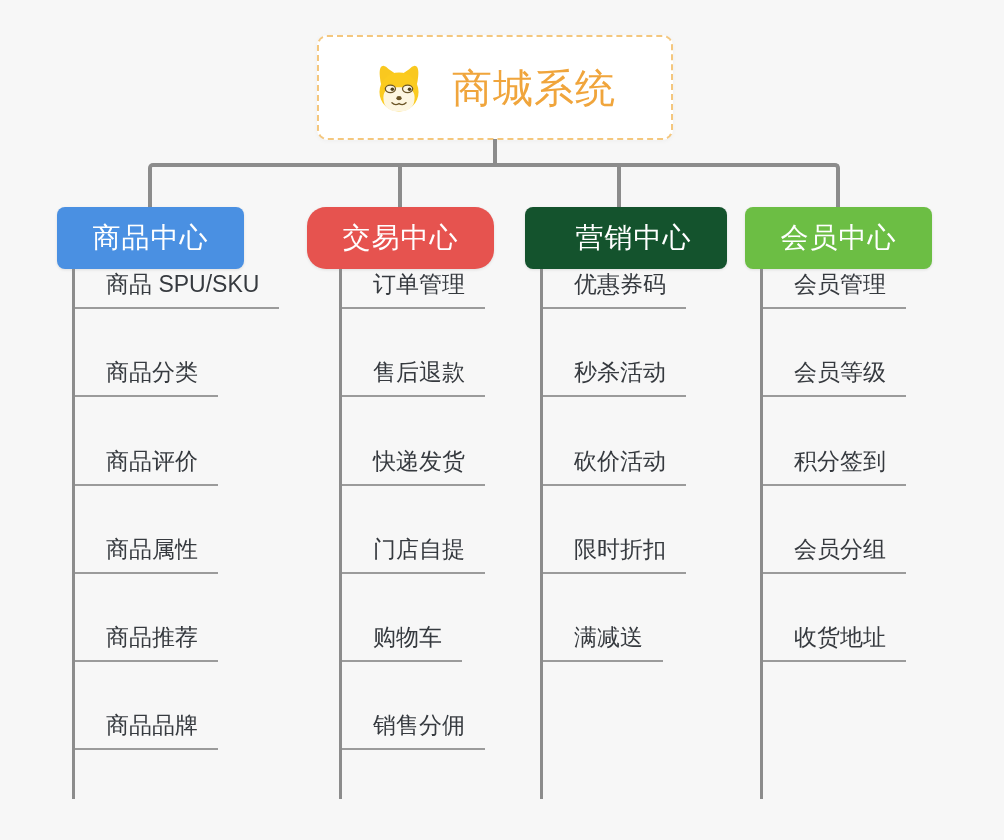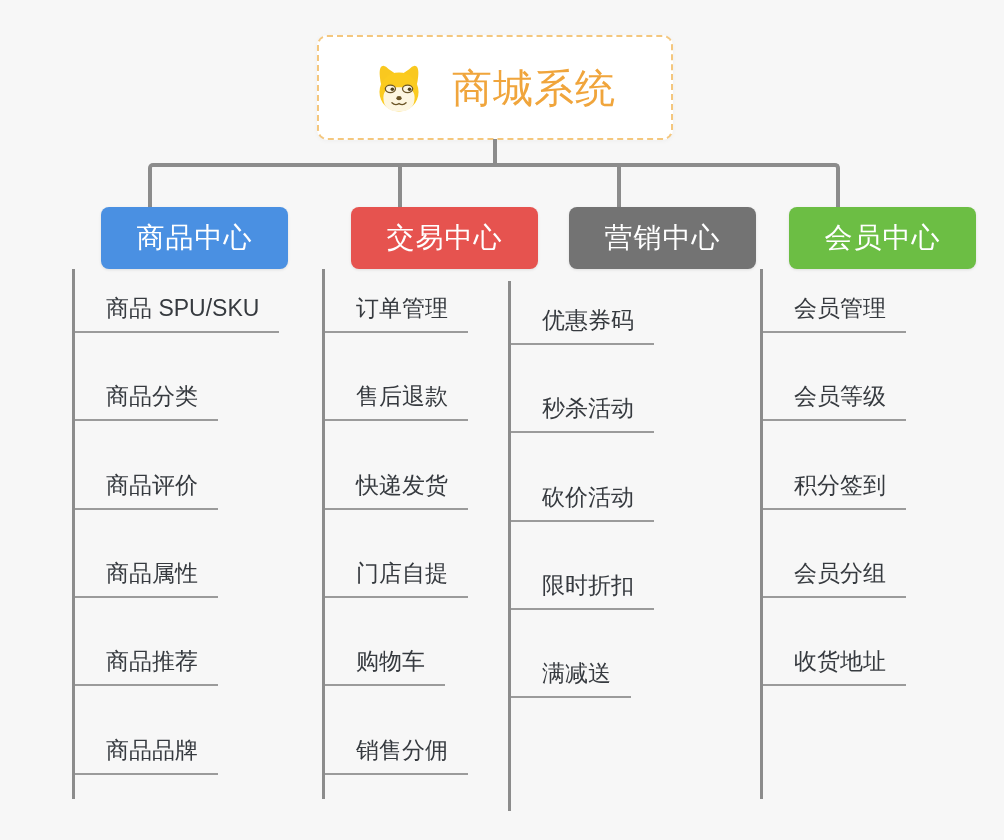--- a/index.html
+++ b/index.html
@@ -43,32 +43,31 @@
   .drop-3{left:617px;}
 
   
   .branch{
     top:207px;width:187px;height:62px;
     border-radius:8px;
     color:#FFFFFF;font-size:28px;
     display:flex;align-items:center;justify-content:center;
     letter-spacing:1px;
     box-shadow:0 1px 3px rgba(0,0,0,.10);
-    margin-left:44px;
   }
-  .b1{left:57px;} .b2{left:307px;} .b3{left:525px;} .b4{left:745px;}
+  .b1{left:57px;} .b2{left:307px;border-radius:19px;} .b3{left:525px;} .b4{left:745px;}
 
   
   .col{
     top:269px;height:530px;width:240px;
     border-left:3px solid #8C8C8C;
   }
-  .col1{left:72px;} .col2{left:322px;} .col3{left:508px;margin-top:12px;} .col4{left:760px;}
+  .col1{left:72px;} .col2{left:339px;} .col3{left:540px;} .col4{left:760px;}
   .leaf-row{
-    height:88.3px;display:flex;align-items:center;
+    height:88.3px;display:flex;align-items:flex-start;
   }
   .leaf{
     display:block;width:max-content;white-space:nowrap;
     padding:0 20px 7px 31px;
     border-bottom:2px solid #9B9B9B;
     font-size:23px;color:#363A3F;
   }
 </style>
 </head>
 <body>
@@ -97,21 +96,21 @@
   <div class="abs rail-frame"></div>
   <div class="abs conn drop drop-2"></div>
   <div class="abs conn drop drop-3"></div>
 
   <div class="abs branch b1" style="background-color: rgb(74, 144, 226);">
     <span>商品中心</span>
   </div>
   <div class="abs branch b2" style="background-color: rgb(230, 83, 79);">
     <span>交易中心</span>
   </div>
-  <div class="abs branch b3" style="background-color: #737373;">
+  <div class="abs branch b3" style="background-color: #14532d; padding-left: 15px;">
     <span>营销中心</span>
   </div>
   <div class="abs branch b4" style="background-color: rgb(108, 190, 68);">
     <span>会员中心</span>
   </div>
 
   <div class="abs col col1">
     <div class="leaf-row">
         <span class="leaf">商品 SPU/SKU</span>
       </div>

